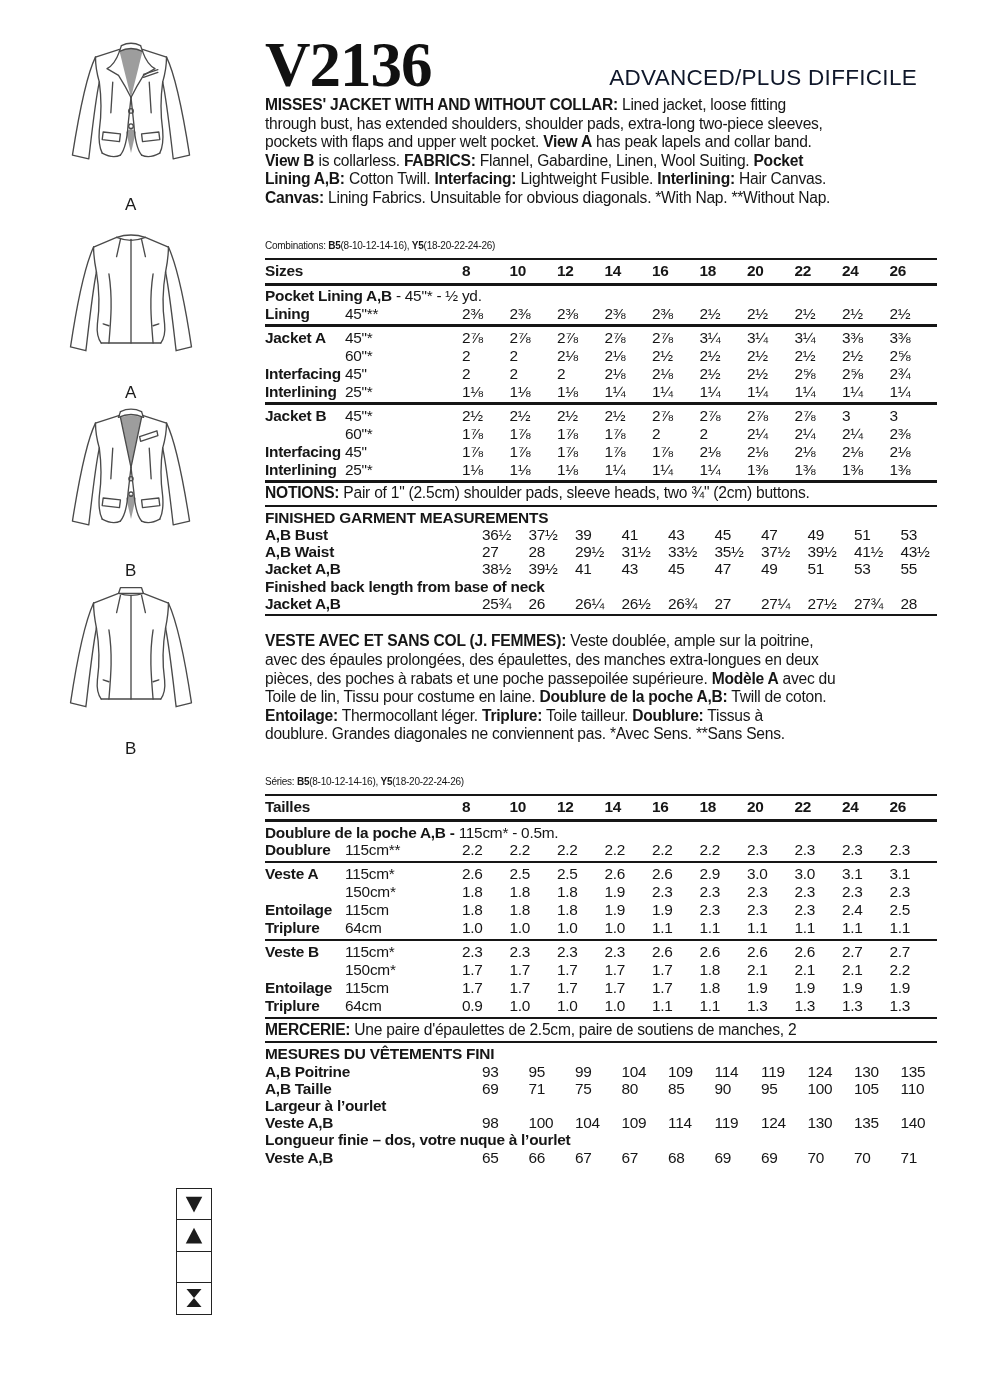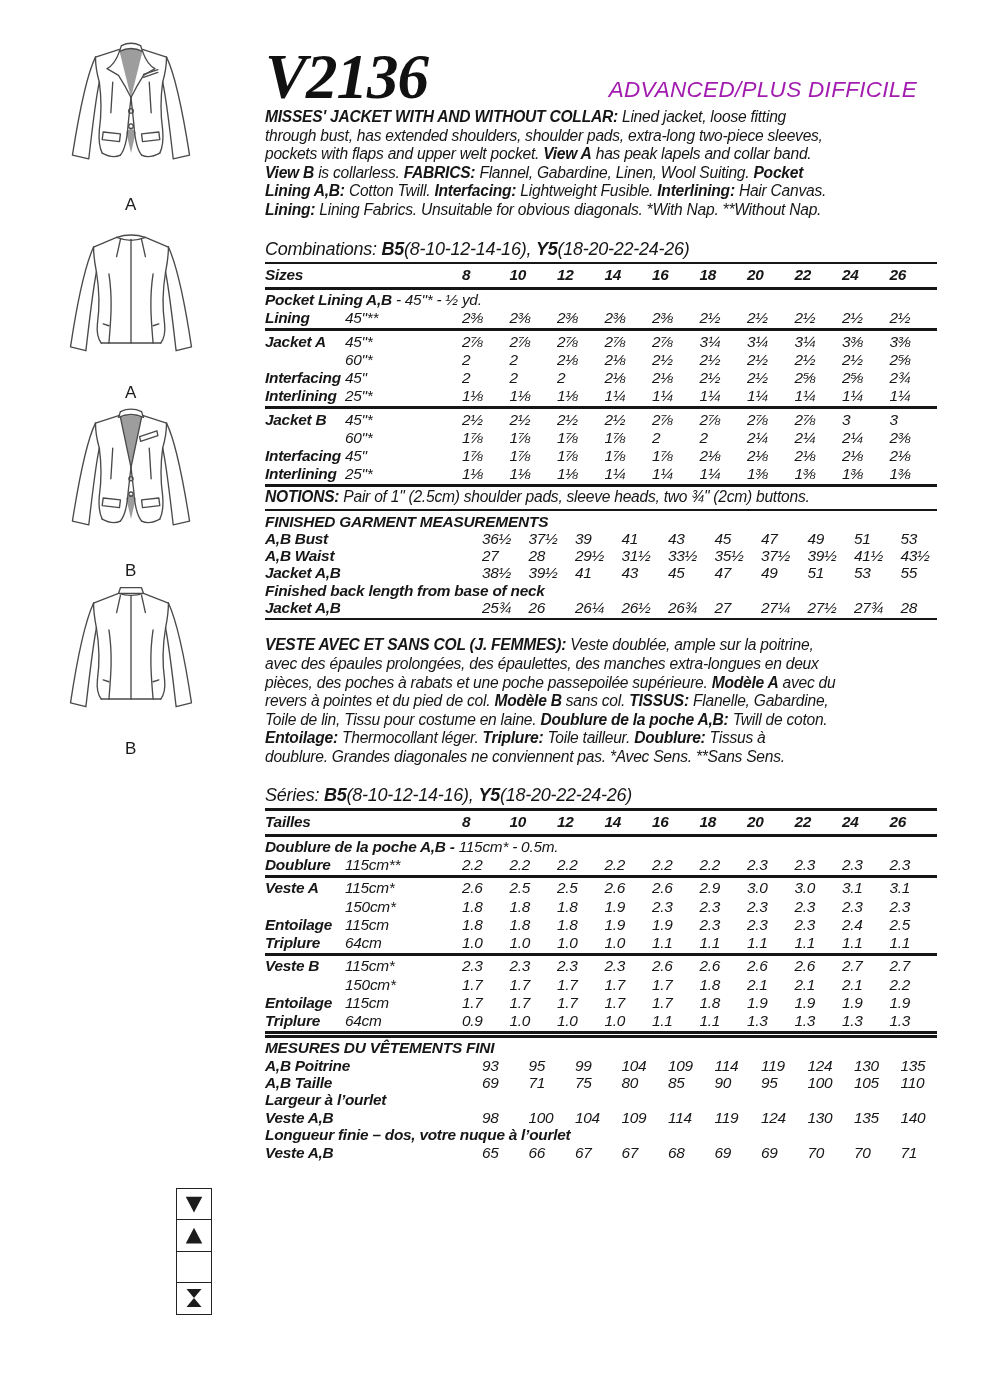--- a/index.html
+++ b/index.html
@@ -8,30 +8,30 @@
   
   .fig{position:absolute;width:150px;text-align:center;}
   .fig svg{width:144px;display:block;margin:0 auto;}
   .fig .cap{font-size:17px;color:#1a1a1a;margin-top:1px;letter-spacing:.5px;}
   
   .symcol{position:absolute;left:176px;top:1188px;}
   .symbox{width:34px;height:31px;border:1.7px solid #232323;margin-top:-1.7px;
           display:flex;align-items:center;justify-content:center;background:#fff;}
   .symbox:first-child{margin-top:0;}
   
-  .main{position:absolute;left:265px;top:40px;width:672px;font-style:italic;}
+  .main{position:absolute;left:265px;top:28px;width:672px;}
   .masthead{display:flex;align-items:flex-end;justify-content:space-between;height:68px;}
   .pnum{font-family:"Liberation Serif","DejaVu Serif",serif;font-size:63px;line-height:62px;
         font-weight:600;letter-spacing:-1px;color:#111;}
-  .diff{font-size:22.5px;font-weight:400;color:#a21caf;letter-spacing:.3px;
+  .diff{font-size:22.5px;font-weight:400;color:#0f172a;letter-spacing:.3px;
         padding:0 20px 5px 0;}
   .para{margin-top:0;font-size:15.6px;line-height:18.6px;letter-spacing:-.25px;}
   .tline{white-space:nowrap;}
   .b{font-weight:bold;}
-  .combos{margin-top:20px;font-size:18px;line-height:19px;letter-spacing:-.25px;white-space:nowrap;}
+  .combos{margin-top:28px;font-size:10px;line-height:19px;letter-spacing:-.25px;white-space:nowrap;}
   
   .sizetable{margin-top:3px;font-size:15.4px;letter-spacing:-.25px;}
   .hr{height:2.6px;background:#161616;margin:1.5px 0;}
   .trow{display:grid;grid-template-columns:80px 117px repeat(10,1fr);align-items:baseline;height:18.1px;}
   .trow .lab{font-weight:bold;white-space:nowrap;}
   .trow .wid{white-space:nowrap;}
   .trow .val{white-space:nowrap;}
   .thead{height:20px;}
   .thead .val{font-weight:bold;}
   .wide2{grid-column:1 / span 2;}
@@ -178,21 +178,21 @@
       <div class="pnum">V2136</div>
       <div class="diff">ADVANCED/PLUS DIFFICILE</div>
     </div>
 
     <div class="para">
         <div class="tline"><span class="b">MISSES' JACKET WITH AND WITHOUT COLLAR:</span><span> Lined jacket, loose fitting</span></div>
         <div class="tline"><span>through bust, has extended shoulders, shoulder pads, extra-long two-piece sleeves,</span></div>
         <div class="tline"><span>pockets with flaps and upper welt pocket. </span><span class="b">View A</span><span> has peak lapels and collar band.</span></div>
         <div class="tline"><span class="b">View B</span><span> is collarless. </span><span class="b">FABRICS:</span><span> Flannel, Gabardine, Linen, Wool Suiting. </span><span class="b">Pocket</span></div>
         <div class="tline"><span class="b">Lining A,B:</span><span> Cotton Twill. </span><span class="b">Interfacing:</span><span> Lightweight Fusible. </span><span class="b">Interlining:</span><span> Hair Canvas.</span></div>
-        <div class="tline"><span class="b">Lining:</span><span> Lining Fabrics. Unsuitable for obvious diagonals. *With Nap. **Without Nap.</span></div>
+        <div class="tline"><span class="b">Canvas:</span><span> Lining Fabrics. Unsuitable for obvious diagonals. *With Nap. **Without Nap.</span></div>
       </div>
 
     <div class="combos"><span>Combinations: </span><span class="b">B5</span><span>(8-10-12-14-16), </span><span class="b">Y5</span><span>(18-20-22-24-26)</span></div>
 
     <div class="sizetable">
         <div class="hr"></div>
         <div class="trow thead">
           <div class="lab wide2">Sizes</div>
           <div class="val">8</div>
           <div class="val">10</div>
@@ -394,21 +394,20 @@
           <div class="val">27¾</div>
           <div class="val">28</div>
         </div>
         <div class="hr"></div>
       </div>
 
     <div class="para frsec">
         <div class="tline"><span class="b">VESTE AVEC ET SANS COL (J. FEMMES):</span><span> Veste doublée, ample sur la poitrine,</span></div>
         <div class="tline"><span>avec des épaules prolongées, des épaulettes, des manches extra-longues en deux</span></div>
         <div class="tline"><span>pièces, des poches à rabats et une poche passepoilée supérieure. </span><span class="b">Modèle A</span><span> avec du</span></div>
-        <div class="tline"><span>revers à pointes et du pied de col. </span><span class="b">Modèle B</span><span> sans col. </span><span class="b">TISSUS:</span><span> Flanelle, Gabardine,</span></div>
         <div class="tline"><span>Toile de lin, Tissu pour costume en laine. </span><span class="b">Doublure de la poche A,B:</span><span> Twill de coton.</span></div>
         <div class="tline"><span class="b">Entoilage:</span><span> Thermocollant léger. </span><span class="b">Triplure:</span><span> Toile tailleur. </span><span class="b">Doublure:</span><span> Tissus à</span></div>
         <div class="tline"><span>doublure. Grandes diagonales ne conviennent pas. *Avec Sens. **Sans Sens.</span></div>
       </div>
 
     <div class="combos"><span>Séries: </span><span class="b">B5</span><span>(8-10-12-14-16), </span><span class="b">Y5</span><span>(18-20-22-24-26)</span></div>
 
     <div class="sizetable">
         <div class="hr"></div>
         <div class="trow thead">
@@ -549,20 +548,21 @@
           <div class="val">1.0</div>
           <div class="val">1.1</div>
           <div class="val">1.1</div>
           <div class="val">1.3</div>
           <div class="val">1.3</div>
           <div class="val">1.3</div>
           <div class="val">1.3</div>
         </div>
         <div class="hr"></div>
         <div class="tpara">
+          <div class="tline"><span class="b">MERCERIE:</span><span> Une paire d'épaulettes de 2.5cm, paire de soutiens de manches, 2</span></div>
         </div>
         <div class="hr"></div>
         <div class="theading">MESURES DU VÊTEMENTS FINI</div>
         <div class="trow mrow">
           <div class="lab wide2">A,B Poitrine</div>
           <div class="val">93</div>
           <div class="val">95</div>
           <div class="val">99</div>
           <div class="val">104</div>
           <div class="val">109</div>

